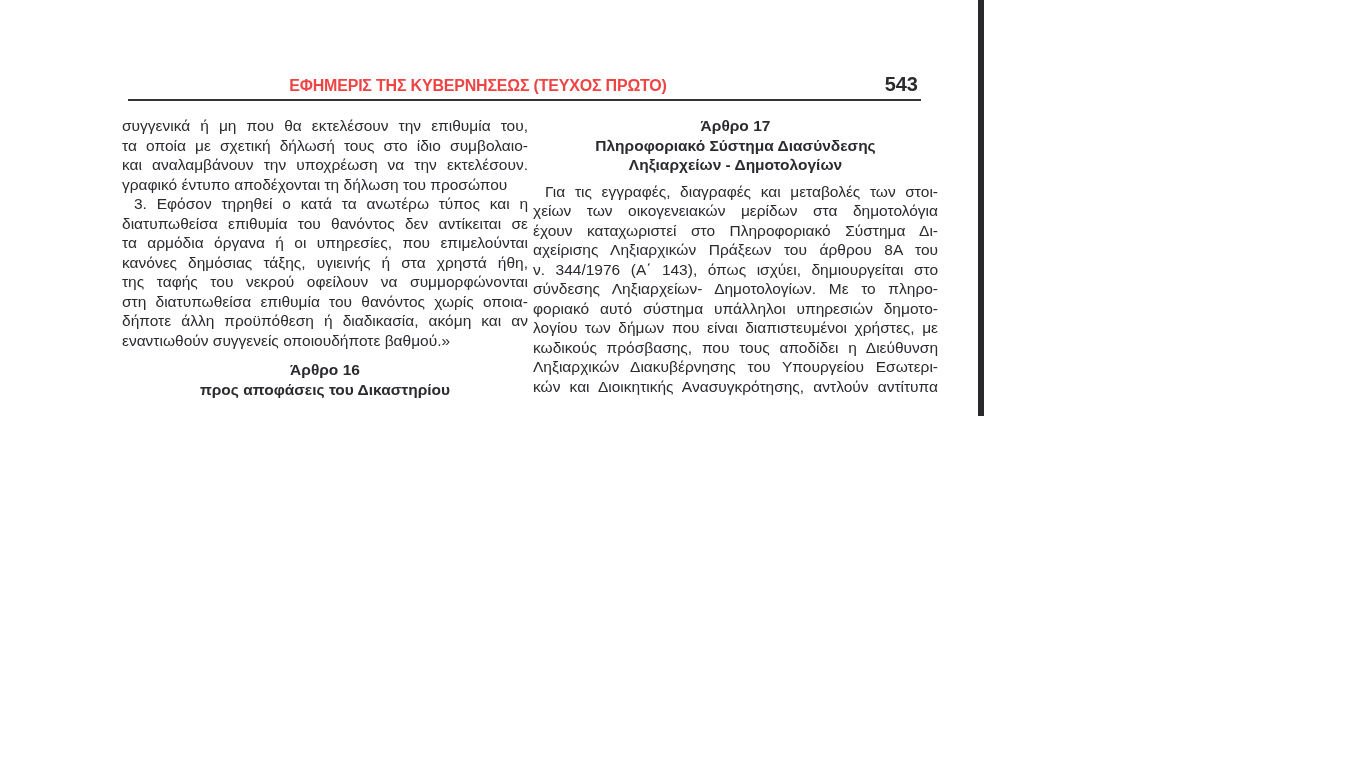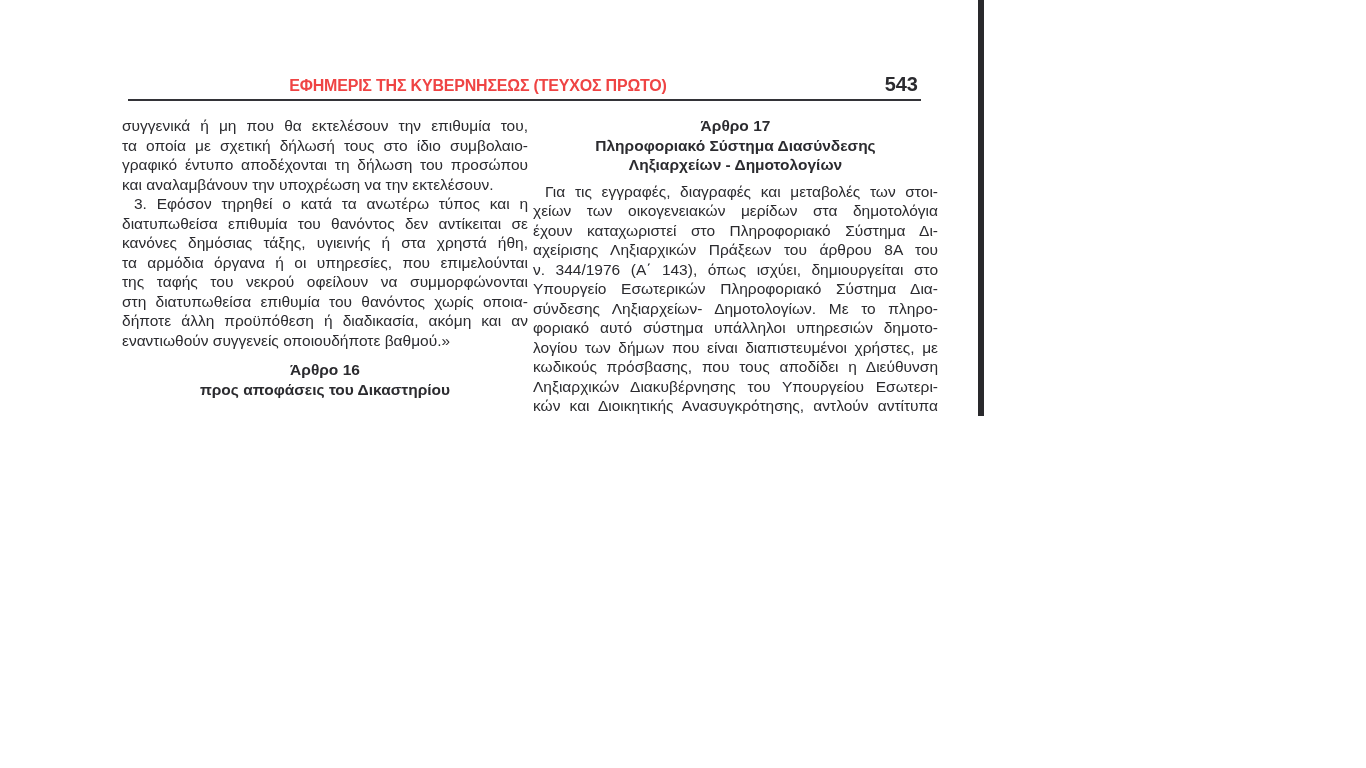--- a/index.html
+++ b/index.html
@@ -83,28 +83,28 @@
   <div class="header-title">ΕΦΗΜΕΡΙΣ ΤΗΣ ΚΥΒΕΡΝΗΣΕΩΣ (ΤΕΥΧΟΣ ΠΡΩΤΟ)</div>
 
   <div class="page-number">543</div>
 
   <div class="header-rule"></div>
 
   <div class="col col-left">
     <div class="para nostretch">
         <div class="tline">συγγενικά ή μη που θα εκτελέσουν την επιθυμία του,</div>
         <div class="tline">τα οποία με σχετική δήλωσή τους στο ίδιο συμβολαιο-</div>
+        <div class="tline">και αναλαμβάνουν την υποχρέωση να την εκτελέσουν.</div>
         <div class="tline">γραφικό έντυπο αποδέχονται τη δήλωση του προσώπου</div>
-        <div class="tline">και αναλαμβάνουν την υποχρέωση να την εκτελέσουν.</div>
       </div>
     <div class="para indent nostretch">
         <div class="tline">3. Εφόσον τηρηθεί ο κατά τα ανωτέρω τύπος και η</div>
         <div class="tline">διατυπωθείσα επιθυμία του θανόντος δεν αντίκειται σε</div>
+        <div class="tline">τα αρμόδια όργανα ή οι υπηρεσίες, που επιμελούνται</div>
         <div class="tline">κανόνες δημόσιας τάξης, υγιεινής ή στα χρηστά ήθη,</div>
-        <div class="tline">τα αρμόδια όργανα ή οι υπηρεσίες, που επιμελούνται</div>
         <div class="tline">της ταφής του νεκρού οφείλουν να συμμορφώνονται</div>
         <div class="tline">στη διατυπωθείσα επιθυμία του θανόντος χωρίς οποια-</div>
         <div class="tline">δήποτε άλλη προϋπόθεση ή διαδικασία, ακόμη και αν</div>
         <div class="tline">εναντιωθούν συγγενείς οποιουδήποτε βαθμού.»</div>
       </div>
     <div class="heading">
         <div class="tline">Άρθρο 16</div>
         <div class="tline">προς αποφάσεις του Δικαστηρίου</div>
       </div>
   </div>
@@ -114,21 +114,20 @@
         <div class="tline">Άρθρο 17</div>
         <div class="tline">Πληροφοριακό Σύστημα Διασύνδεσης</div>
         <div class="tline">Ληξιαρχείων - Δημοτολογίων</div>
       </div>
     <div class="para indent">
         <div class="tline">Για τις εγγραφές, διαγραφές και μεταβολές των στοι-</div>
         <div class="tline">χείων των οικογενειακών μερίδων στα δημοτολόγια</div>
         <div class="tline">έχουν καταχωριστεί στο Πληροφοριακό Σύστημα Δι-</div>
         <div class="tline">αχείρισης Ληξιαρχικών Πράξεων του άρθρου 8Α του</div>
         <div class="tline">ν. 344/1976 (Α΄ 143), όπως ισχύει, δημιουργείται στο</div>
-        <div class="tline">Υπουργείο Εσωτερικών Πληροφοριακό Σύστημα Δια-</div>
         <div class="tline">σύνδεσης Ληξιαρχείων- Δημοτολογίων. Με το πληρο-</div>
         <div class="tline">φοριακό αυτό σύστημα υπάλληλοι υπηρεσιών δημοτο-</div>
         <div class="tline">λογίου των δήμων που είναι διαπιστευμένοι χρήστες, με</div>
         <div class="tline">κωδικούς πρόσβασης, που τους αποδίδει η Διεύθυνση</div>
         <div class="tline">Ληξιαρχικών Διακυβέρνησης του Υπουργείου Εσωτερι-</div>
         <div class="tline">κών και Διοικητικής Ανασυγκρότησης, αντλούν αντίτυπα</div>
       </div>
   </div>
 
   <div class="vbar"></div>

